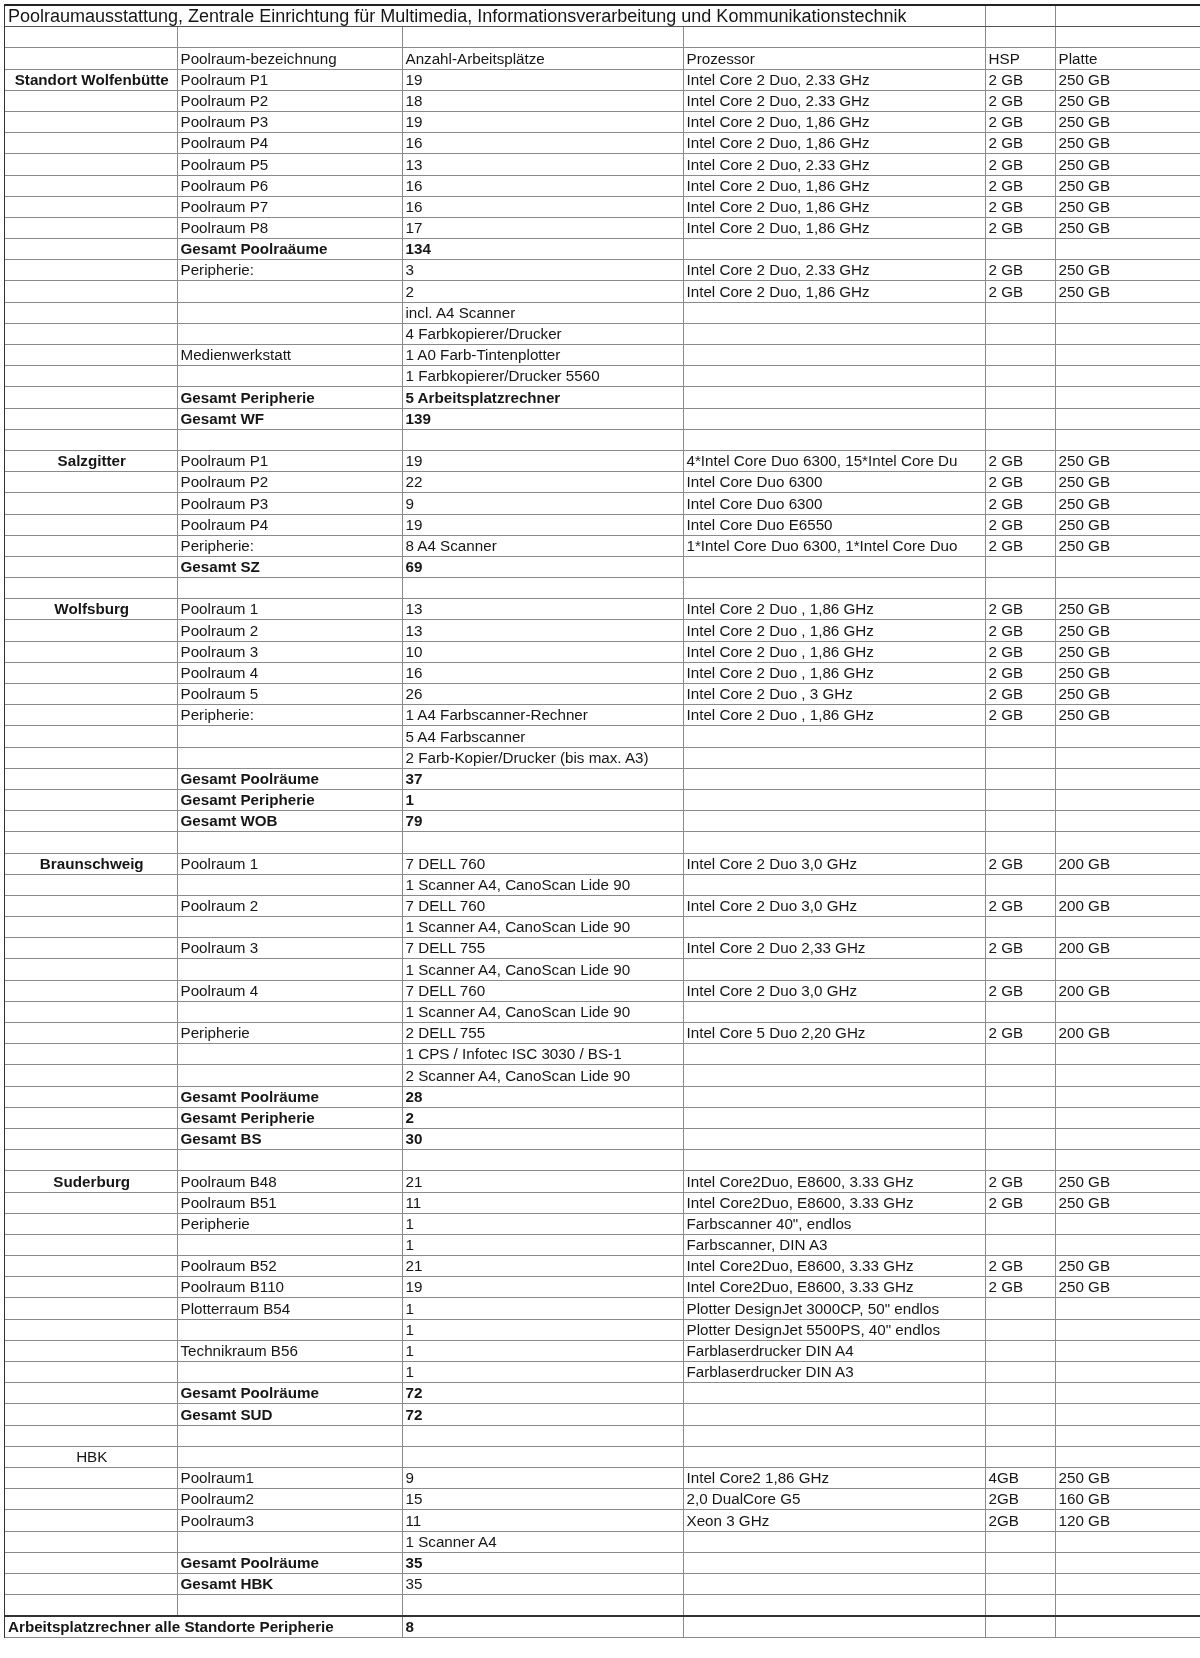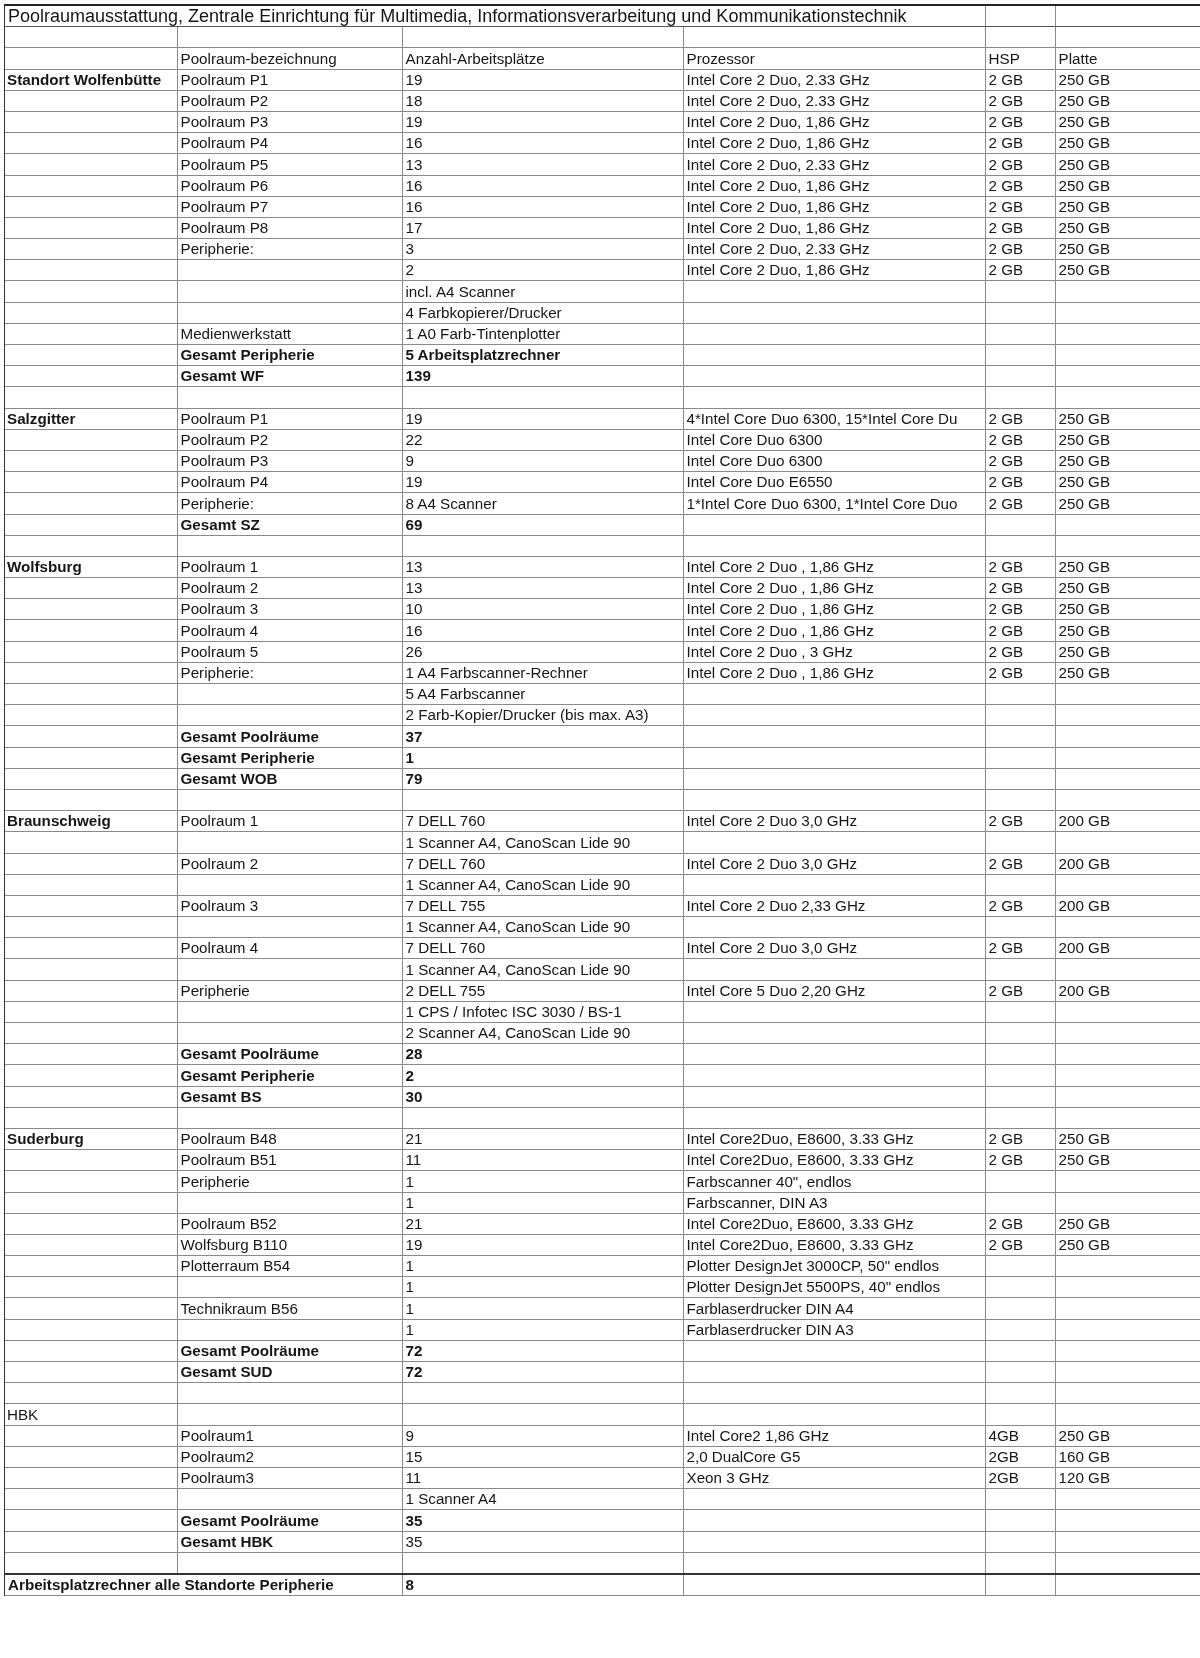--- a/index.html
+++ b/index.html
@@ -5,21 +5,21 @@
   html, body { margin: 0; padding: 0; background: #ffffff; }
   body { width: 1200px; height: 1658px; overflow: hidden; position: relative; font-family: "Liberation Sans", sans-serif; color: #161616; }
   #sheet { position: absolute; left: 4px; top: 4px; width: 1195px; border-top: 2px solid #222; border-left: 1.5px solid #333; }
   table { border-collapse: collapse; table-layout: fixed; width: 1195px; }
   td { height: 20.2px; padding: 0 0 0 3px; font-size: 15.2px; line-height: 20px; white-space: nowrap; overflow: hidden; border-bottom: 1px solid #8a8a8a; border-right: 1px solid #8a8a8a; vertical-align: bottom; }
   td.b { font-weight: bold; }
   td.ov { overflow: visible; }
   tr.title td { font-size: 18px; border-bottom: 1.5px solid #555; }
   tr.thick td { border-bottom: 2px solid #333; }
   tr.hdr td { vertical-align: bottom; }
-  td.loc { padding-left: 2px; }
+  td.loc { padding-left: 2px; text-align: center; }
 </style>
 </head>
 <body>
 
 <div id="sheet">
   <table>
     <colgroup>
       <col style="width:172px">
         <col style="width:225px">
         <col style="width:281px">
@@ -108,20 +108,28 @@
         <tr>
           <td></td>
           <td>Poolraum P8</td>
           <td>17</td>
           <td>Intel Core 2 Duo, 1,86 GHz</td>
           <td>2 GB</td>
           <td>250 GB</td>
         </tr>
         <tr>
           <td></td>
+          <td class="b">Gesamt Poolraäume</td>
+          <td class="b">134</td>
+          <td></td>
+          <td></td>
+          <td></td>
+        </tr>
+        <tr>
+          <td></td>
           <td>Peripherie:</td>
           <td>3</td>
           <td>Intel Core 2 Duo, 2.33 GHz</td>
           <td>2 GB</td>
           <td>250 GB</td>
         </tr>
         <tr>
           <td></td>
           <td></td>
           <td>2</td>
@@ -142,20 +150,28 @@
           <td></td>
           <td>4 Farbkopierer/Drucker</td>
           <td></td>
           <td></td>
           <td></td>
         </tr>
         <tr>
           <td></td>
           <td>Medienwerkstatt</td>
           <td>1 A0 Farb-Tintenplotter</td>
+          <td></td>
+          <td></td>
+          <td></td>
+        </tr>
+        <tr>
+          <td></td>
+          <td></td>
+          <td>1 Farbkopierer/Drucker 5560</td>
           <td></td>
           <td></td>
           <td></td>
         </tr>
         <tr>
           <td></td>
           <td class="b">Gesamt Peripherie</td>
           <td class="b">5 Arbeitsplatzrechner</td>
           <td></td>
           <td></td>
@@ -484,21 +500,21 @@
         <tr>
           <td></td>
           <td>Poolraum B52</td>
           <td>21</td>
           <td>Intel Core2Duo, E8600, 3.33 GHz</td>
           <td>2 GB</td>
           <td>250 GB</td>
         </tr>
         <tr>
           <td></td>
-          <td>Wolfsburg B110</td>
+          <td>Poolraum B110</td>
           <td>19</td>
           <td>Intel Core2Duo, E8600, 3.33 GHz</td>
           <td>2 GB</td>
           <td>250 GB</td>
         </tr>
         <tr>
           <td></td>
           <td>Plotterraum B54</td>
           <td>1</td>
           <td>Plotter DesignJet 3000CP, 50" endlos</td>

